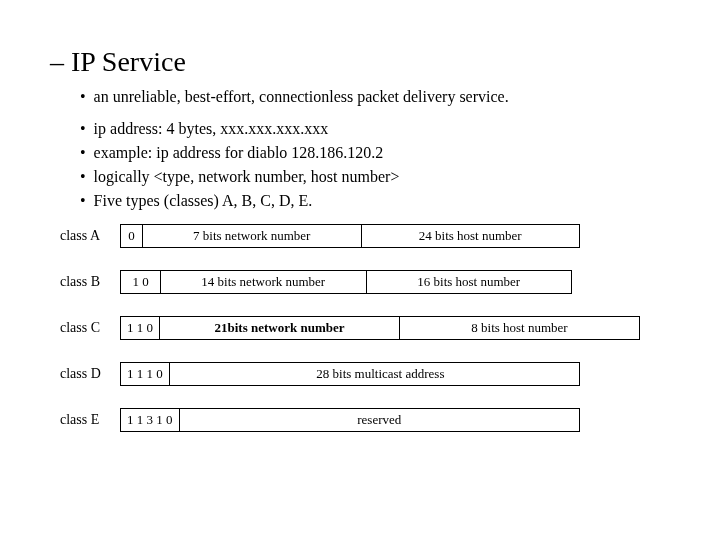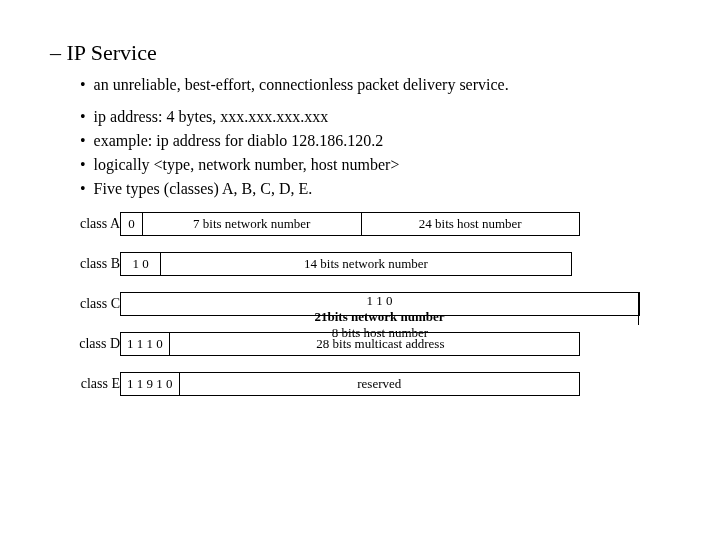--- a/index.html
+++ b/index.html
@@ -7,23 +7,23 @@
       background: #fff;
       font-family: 'Times New Roman', Times, serif;
       font-size: 16px;
       color: #000;
       width: 720px;
       min-height: 540px;
       padding: 30px 50px;
     }
 
     .section-heading {
-      font-size: 22px;
+      font-size: 28px;
       margin-bottom: 10px;
-      margin-top: 10px;
+      margin-top: 16px;
     }
 
     .bullet-item {
       margin-left: 30px;
       margin-bottom: 6px;
       font-size: 16px;
       display: flex;
       align-items: flex-start;
     }
 
@@ -39,22 +39,21 @@
 
     .class-table {
       margin-top: 14px;
       margin-left: 10px;
       width: 580px;
     }
 
     .class-row {
       display: flex;
       align-items: center;
-      margin-bottom: 16px;
-      text-align: right;
+      margin-bottom: 22px;
     }
 
     .class-label {
       font-size: 14px;
       width: 60px;
       flex-shrink: 0;
     }
 
     .class-diagram {
       display: flex;
@@ -131,41 +130,42 @@
       <div class="class-cell cell-wide" style="flex: 2;">7 bits network number</div>
       <div class="class-cell cell-wide" style="flex: 2;">24 bits host number</div>
     </div>
   </div>
 
   <div class="class-row">
     <span class="class-label">class B</span>
     <div class="class-diagram" style="width: 452px;">
       <div class="class-cell cell-medium">1 0</div>
       <div class="class-cell cell-wide" style="flex: 2;">14 bits network number</div>
+      <div class="class-cell cell-wide" style="flex: 2;">16 bits host number</div>
     </div>
   </div>
 
   <div class="class-row">
     <span class="class-label">class C</span>
-    <div class="class-diagram" style="width: 532px; flex-direction: column;">
+    <div class="class-diagram" style="width: 532px;">
       <div class="class-cell">1 1 0</div>
       <div class="class-cell cell-wide" style="flex: 2; font-weight: bold;">21bits network number</div>
       <div class="class-cell cell-wide" style="flex: 2;">8 bits host number</div>
     </div>
   </div>
 
   <div class="class-row">
     <span class="class-label">class D</span>
     <div class="class-diagram" style="width: 460px; gap: 12px;">
       <div class="class-cell">1 1 1 0</div>
       <div class="class-cell cell-wide" style="flex: 1;">28 bits multicast address</div>
     </div>
   </div>
 
   <div class="class-row">
     <span class="class-label">class E</span>
     <div class="class-diagram" style="width: 460px;">
-      <div class="class-cell">1 1 9 1 0</div>
+      <div class="class-cell">1 1 3 1 0</div>
       <div class="class-cell cell-wide" style="flex: 1;">reserved</div>
     </div>
   </div>
 
 </div>
 
 </body></html>

